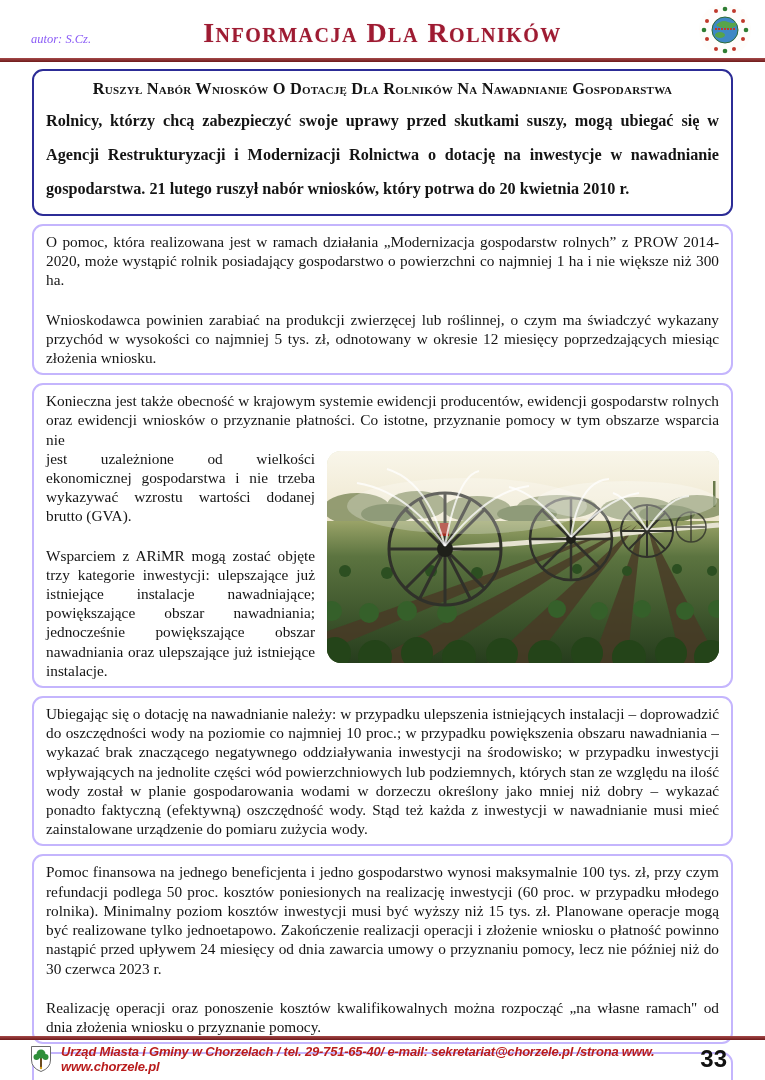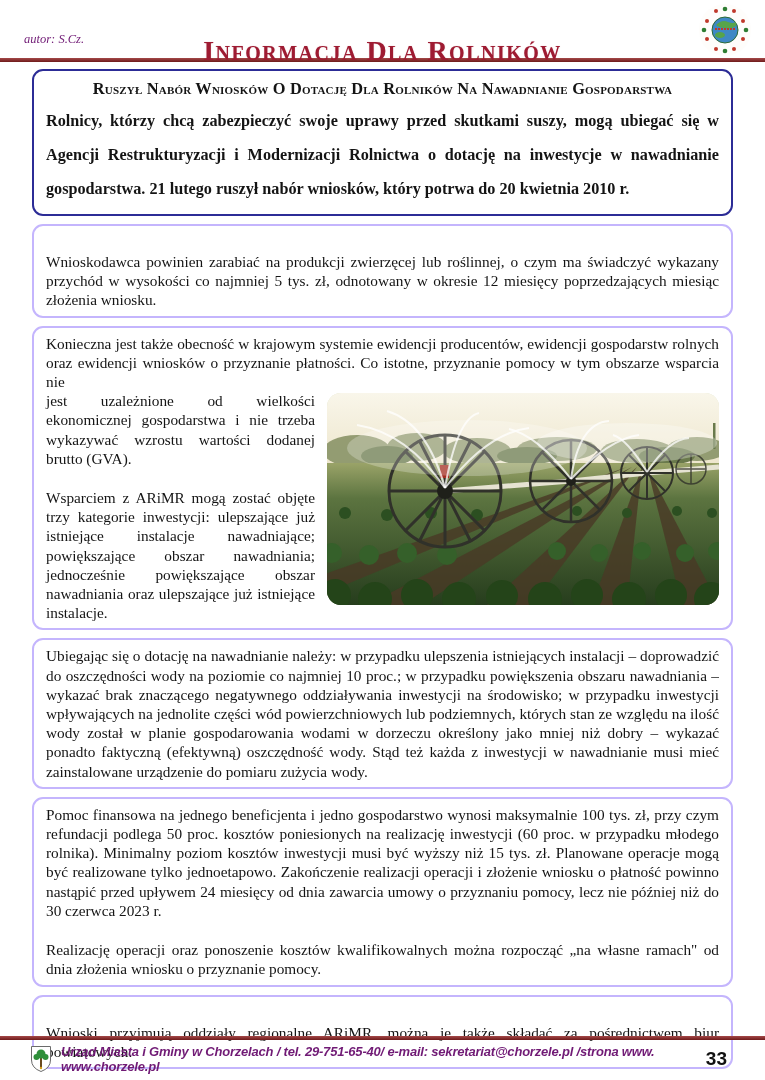--- a/index.html
+++ b/index.html
@@ -2,22 +2,22 @@
 <html><head>
 <meta charset="utf-8">
 <style>
   * { margin:0; padding:0; box-sizing:border-box; }
   html,body { width:765px; height:1080px; }
   body { background:#fff; color:#141414; font-family:"Liberation Serif","DejaVu Serif",serif; overflow:hidden; }
   .page { position:relative; width:765px; height:1080px; background:#fff; overflow:hidden; }
 
   
   .header { position:relative; height:58px; }
-  .author { position:absolute; left:24px; top:32px; font-style:italic; font-size:12.5px; color:#701a75; }
-  .title { text-align:center; padding-top:35px; font-variant:small-caps; font-weight:bold;
+  .author { position:absolute; left:31px; top:32px; font-style:italic; font-size:12.5px; color:#8b5cf6; }
+  .title { text-align:center; padding-top:17px; font-variant:small-caps; font-weight:bold;
            font-size:28px; letter-spacing:1.5px; color:#9e1b32;
            text-shadow:0 0 1px rgba(158,27,50,.35); }
   .header-logo { position:absolute; right:13px; top:3px; width:54px; height:54px; }
   .rule-top { height:4px; background:linear-gradient(#a54848,#6e1a1a); }
 
   
   .main { padding:7px 32px 0 32px; }
   .box { border:2px solid #c4b5fd; border-radius:11px; padding:6px 12px; margin-bottom:8px;
          text-align:justify; font-size:15.3px; line-height:19.2px; background:#fff; }
   .box p { margin:0; }
@@ -32,23 +32,23 @@
             margin:2px 0 8px 12px; background:#dfe3c8; }
   .figure svg { display:block; width:100%; height:100%; }
 
   
   .rule-bottom { position:absolute; left:0; right:0; top:1036px; height:4px;
                  background:linear-gradient(#a54848,#6e1a1a); }
   .footer { position:absolute; left:0; right:0; top:1042px; display:flex; align-items:center;
             padding:2px 26px 0 30px; gap:9px; }
   .footer-logo { width:22px; height:28px; flex:0 0 auto; }
   .footer-text { font-family:"Liberation Sans","DejaVu Sans",sans-serif; font-style:italic;
-                 font-weight:bold; font-size:13px; color:#701a75; letter-spacing:-0.2px; }
+                 font-weight:bold; font-size:13px; color:#b91c1c; letter-spacing:-0.2px; }
   .footer-page { margin-left:auto; font-family:"Liberation Sans","DejaVu Sans",sans-serif;
-                 font-weight:bold; font-size:19px; color:#111; padding-right:12px; }
+                 font-weight:bold; font-size:24px; color:#111; padding-right:12px; }
 </style>
 </head>
 <body>
 
 <div class="page">
 
   <header class="header">
     <div class="author">autor: S.Cz.</div>
     <h1 class="title">Informacja Dla Rolników</h1>
     <div class="header-logo">
@@ -80,20 +80,21 @@
   <div class="rule-top"></div>
 
   <main class="main">
 
     <section class="box box1">
       <h2 class="box1-title">Ruszył Nabór Wniosków O Dotację Dla Rolników Na Nawadnianie Gospodarstwa</h2>
       <p class="box1-body">Rolnicy, którzy chcą zabezpieczyć swoje uprawy przed skutkami suszy, mogą ubiegać się w Agencji Restrukturyzacji i Modernizacji Rolnictwa o dotację na inwestycje w nawadnianie gospodarstwa. 21 lutego ruszył nabór wniosków, który potrwa do 20 kwietnia 2010 r.</p>
     </section>
 
     <section class="box">
+      <p>O pomoc, która realizowana jest w ramach działania „Modernizacja gospodarstw rolnych” z PROW 2014-2020, może wystąpić rolnik posiadający gospodarstwo o powierzchni co najmniej 1 ha i nie większe niż 300 ha.</p>
       <p class="gap">Wnioskodawca powinien zarabiać na produkcji zwierzęcej lub roślinnej, o czym ma świadczyć wykazany przychód w wysokości co najmniej 5 tys. zł, odnotowany w okresie 12 miesięcy poprzedzających miesiąc złożenia wniosku.</p>
     </section>
 
     <section class="box box3">
       <p class="full-just">Konieczna jest także obecność w krajowym systemie ewidencji producentów, ewidencji gospodarstw rolnych oraz ewidencji wniosków o przyznanie płatności. Co istotne, przyznanie pomocy w tym obszarze wsparcia nie</p>
       <div class="figure">
         <svg viewBox="0 0 392 212" preserveAspectRatio="none">
           <defs>
             <linearGradient id="sky" x1="0" y1="0" x2="0" y2="1">
               <stop offset="0" stop-color="#f9f6ea"></stop>

